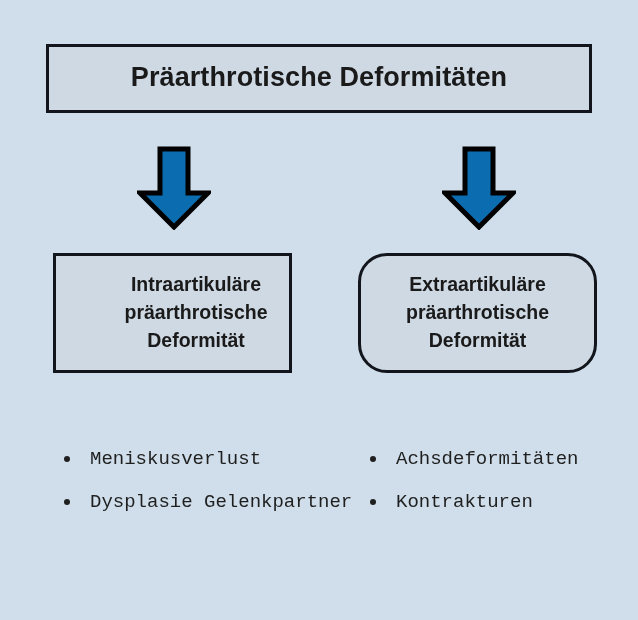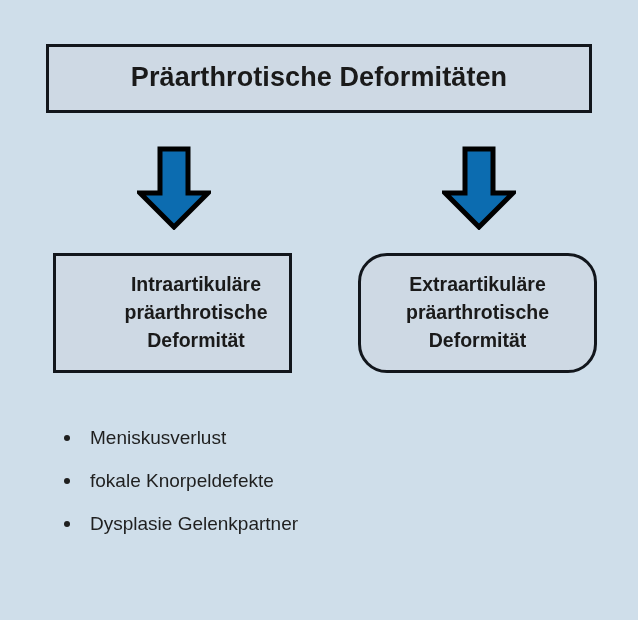--- a/index.html
+++ b/index.html
@@ -64,24 +64,25 @@
     width: 74px;
     height: 84px;
   }
   #arrow-left  { left: 137px; }
   #arrow-right { left: 442px; }
   .arrow svg { display: block; width: 100%; height: 100%; }
 
   
   .bullet-list {
     position: absolute;
-    top: 416px;
+    top: 437px;
     margin: 0;
     padding: 0;
     list-style: none;
+    font-family: Liberation Mono, monospace;
   }
   #intra-list { left: 60px; width: 300px; }
   #extra-list { left: 366px; width: 265px; }
   .bullet-item {
     position: relative;
     height: 43px;
     display: flex;
     align-items: center;
     font-size: 19px;
     color: #1f1f1f;
@@ -138,22 +139,28 @@
     </span>
   </div>
 
   <ul class="bullet-list" id="intra-list">
     <li class="bullet-item">
       <span class="bullet-dot"></span>
       <span class="bullet-label">Meniskusverlust</span>
     </li>
     <li class="bullet-item">
       <span class="bullet-dot"></span>
-      <span class="bullet-label">fokale Knorpeldefekte</span>
-    </li>
-    <li class="bullet-item">
-      <span class="bullet-dot"></span>
       <span class="bullet-label">Dysplasie Gelenkpartner</span>
     </li>
   </ul>
 
+  <ul class="bullet-list" id="extra-list">
+    <li class="bullet-item">
+      <span class="bullet-dot"></span>
+      <span class="bullet-label">Achsdeformitäten</span>
+    </li>
+    <li class="bullet-item">
+      <span class="bullet-dot"></span>
+      <span class="bullet-label">Kontrakturen</span>
+    </li>
+  </ul>
 
 </div>
 
 </body></html>

